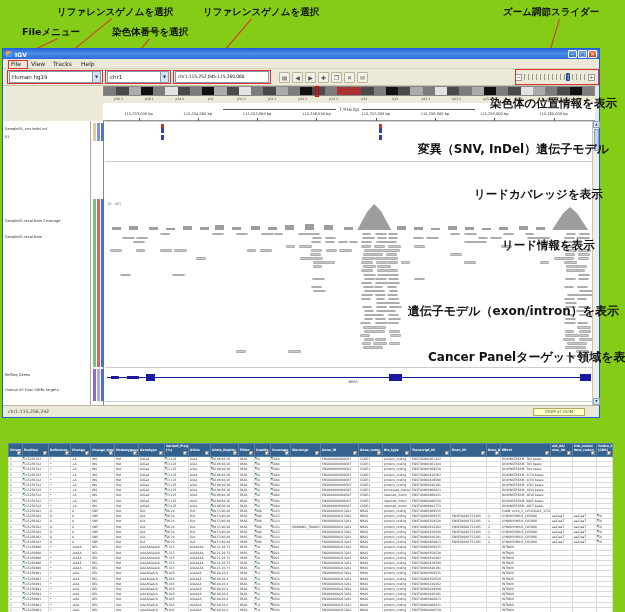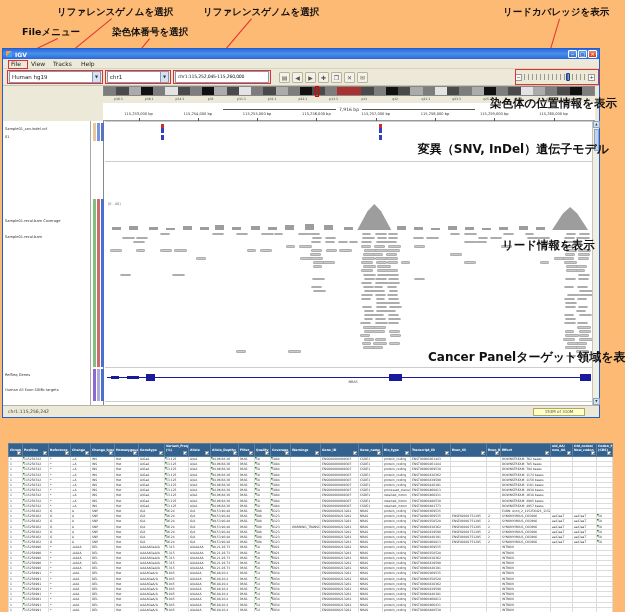--- a/index.html
+++ b/index.html
@@ -1,18 +1,18 @@
 <!DOCTYPE html>
 <html><head>
 <meta charset="utf-8">
 <style>
   * { margin:0; padding:0; box-sizing:border-box; }
   html,body { background:#fff; }
   body { font-family:"DejaVu Sans","Liberation Sans",sans-serif; }
-  .screen { position:relative; width:625px; height:612px; background:#fdba74; overflow:hidden; }
+  .screen { position:relative; width:625px; height:612px; background:#84cc16; overflow:hidden; }
 
   
   .ann { position:absolute; font-size:9.5px; font-weight:bold; color:#111; white-space:nowrap; }
   .ann-line { position:absolute; height:0; border-top:1.5px solid #e03030; transform-origin:0 0; }
 
   
   .igv { position:absolute; left:2px; top:48px; width:598px; height:370px; border:1px solid #2160d3; background:#ece9d8; }
   .titlebar { position:absolute; left:0; top:0; width:100%; height:10px; background:linear-gradient(#2a68de,#4a90e8 45%,#2a68de); display:flex; align-items:center; }
   .title-icon { width:6px; height:6px; margin:0 3px 0 3px; background:linear-gradient(135deg,#ff9a3c 50%,#3ca0ff 50%); }
   .title-text { color:#fff; font-size:6px; font-weight:bold; }
@@ -83,21 +83,21 @@
   .fbtn::after { content:""; position:absolute; left:0.8px; top:1.2px; border-left:1.2px solid transparent; border-right:1.2px solid transparent; border-top:1.8px solid #336; }
   td.g::after { content:""; position:absolute; left:0; top:0; border-left:2.4px solid #2e8b2e; border-bottom:2.4px solid transparent; }
 </style>
 </head>
 <body>
 
 <div class="screen">
 
   <div class="ann" style="left:57px;top:6px;">リファレンスゲノムを選択</div>
   <div class="ann" style="left:203px;top:6px;">リファレンスゲノムを選択</div>
-  <div class="ann" style="left:503px;top:6px;">リードカバレッジを表示</div>
+  <div class="ann" style="left:503px;top:6px;">ズーム調節スライダー</div>
   <div class="ann" style="left:22px;top:26px;">Fileメニュー</div>
   <div class="ann" style="left:112px;top:26px;">染色体番号を選択</div>
 
   <div class="ann-line" style="left:58px;top:39px;width:46px;transform:rotate(154.5deg);"></div>
   <div class="ann-line" style="left:112px;top:19px;width:77px;transform:rotate(140.8deg);"></div>
   <div class="ann-line" style="left:150px;top:39px;width:38px;transform:rotate(129.6deg);"></div>
   <div class="ann-line" style="left:252px;top:19px;width:62px;transform:rotate(130.4deg);"></div>
   <div class="ann-line" style="left:560px;top:19px;width:46px;transform:rotate(106.5deg);"></div>
 
   <div class="igv">
@@ -525,21 +525,23 @@
     </div>
 
     <div class="statusbar">
       <div class="status-locus">chr1:115,256,242</div>
       <div class="membox">153M of 310M</div>
     </div>
   </div>
 
   <div class="jlabel" style="right:8px;top:96px;font-size:11.5px;">染色体の位置情報を表示</div>
   <div class="jlabel" style="right:16px;top:141px;font-size:12px;">変異（SNV, InDel）遺伝子モデル</div>
+  <div class="jlabel" style="left:474px;top:187px;font-size:11.5px;">リードカバレッジを表示</div>
   <div class="jlabel" style="left:502px;top:238px;font-size:11.5px;">リード情報を表示</div>
+  <div class="jlabel" style="right:6px;top:303px;font-size:12px;">遺伝子モデル（exon/intron）を表示</div>
   <div class="jlabel" style="left:428px;top:349px;font-size:12px;">Cancer Panelターゲット領域を表示</div>
 
   <div class="vtable-wrap">
     <table class="vt" id="vtable">
         <colgroup>
           <col style="width: 14px;">
           <col style="width: 26px;">
           <col style="width: 22px;">
           <col style="width: 20px;">
           <col style="width: 24px;">

